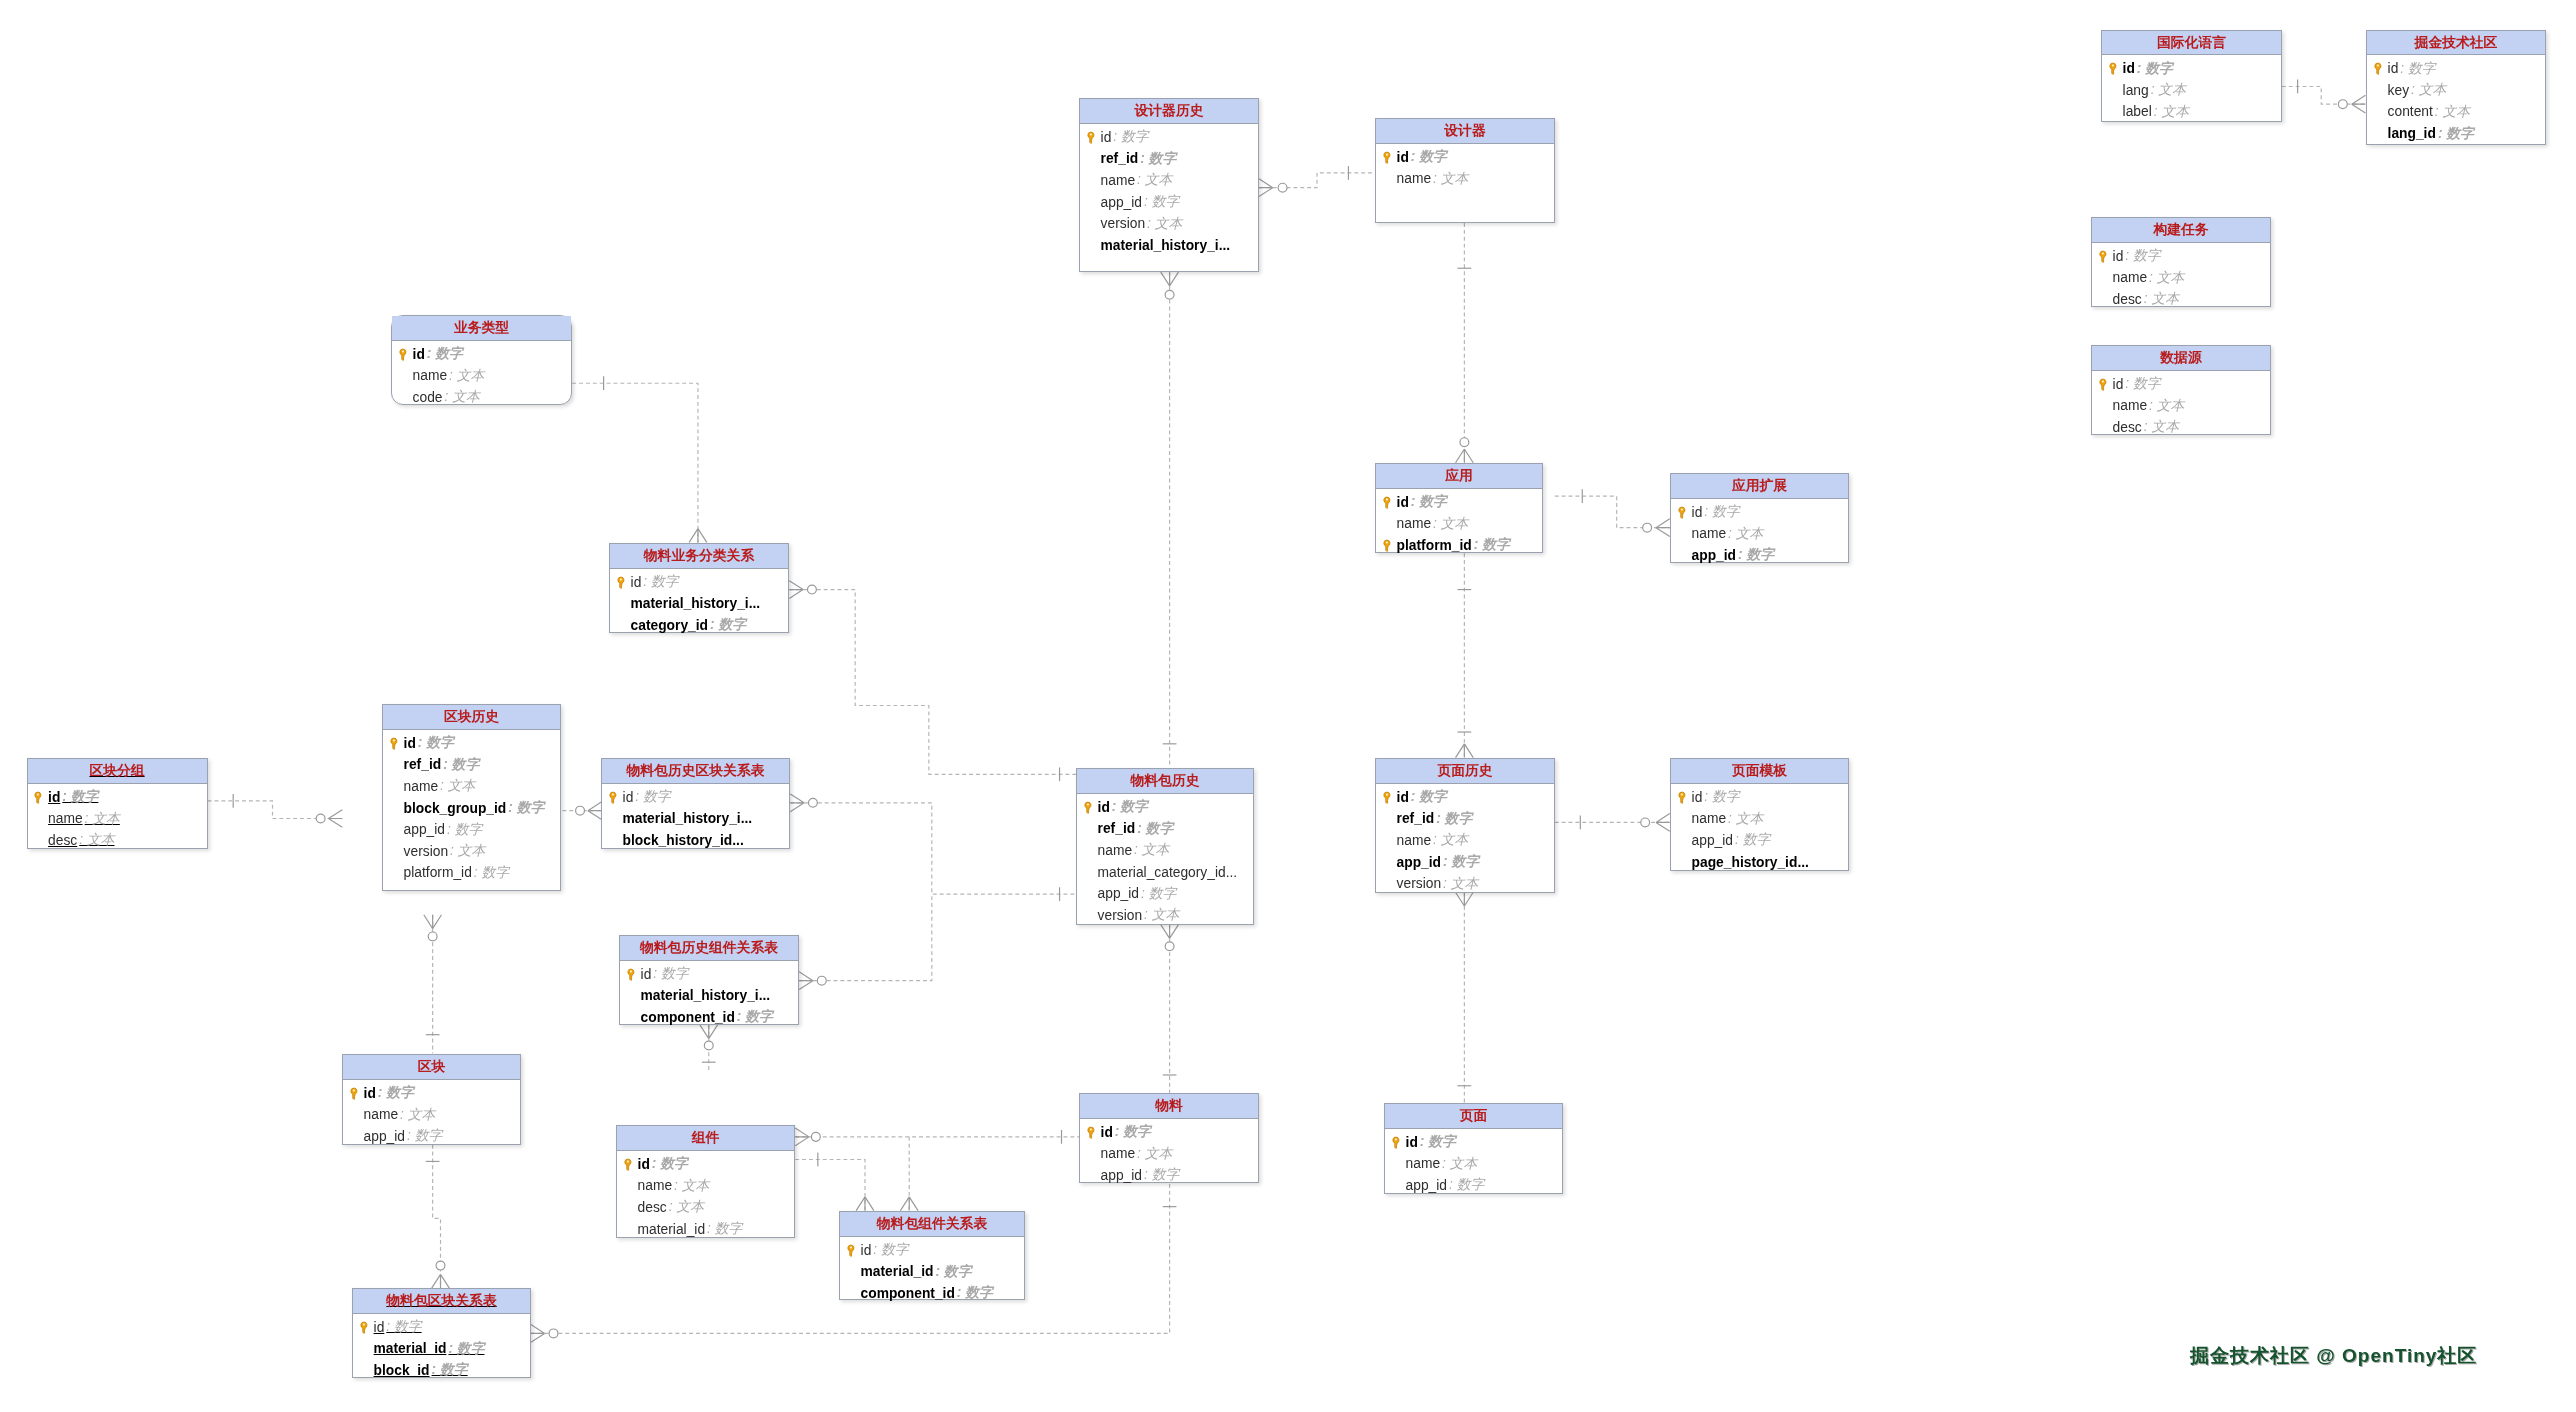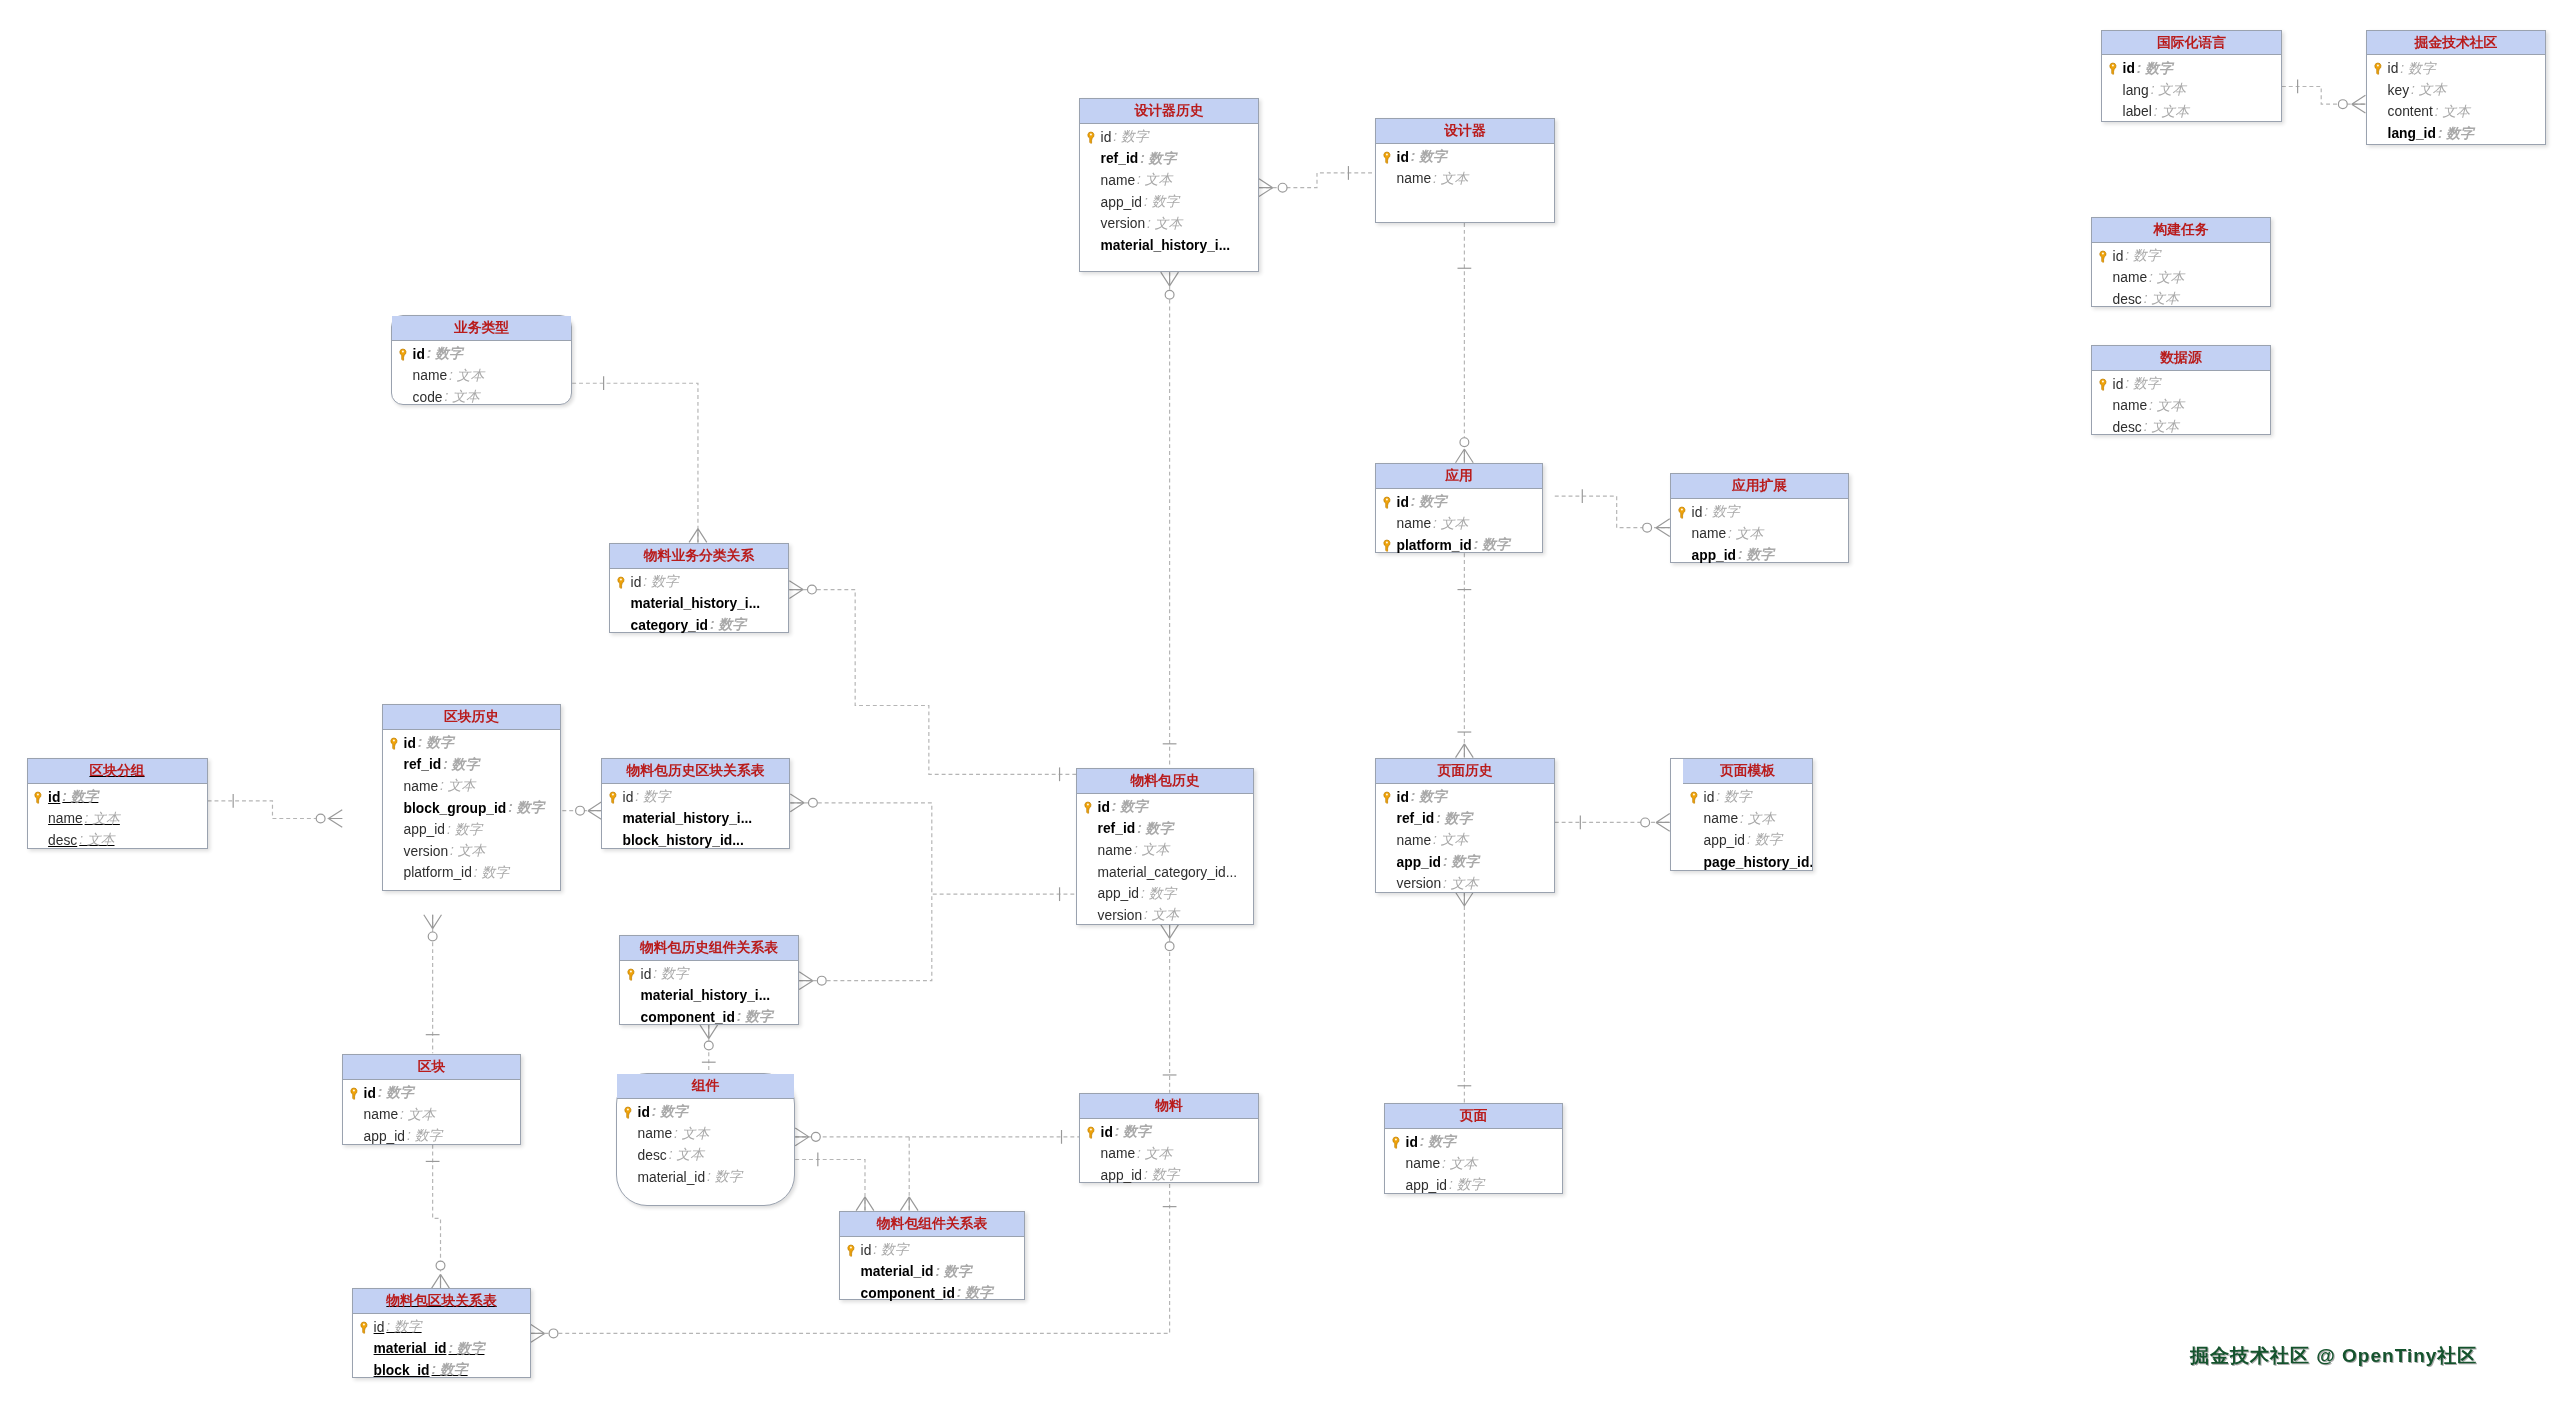--- a/index.html
+++ b/index.html
@@ -527,21 +527,21 @@
             <span class="fname">app_id</span>
             <span class="ftype">: 数字</span>
           </div>
           <div class="frow">
             <span class="kslot"></span>
             <span class="fname">version</span>
             <span class="ftype">: 文本</span>
           </div>
         </div>
       </div>
-      <div class="tbl" style="left: 1670px; top: 758px; width: 143px; height: 113px; padding-left: 12px;">
+      <div class="tbl" style="left: 1670px; top: 758px; width: 179px; height: 113px;">
         <div class="tbl-title">页面模板</div>
         <div class="tbl-body">
           <div class="frow">
             <span class="kslot">
               <svg width="11.8" height="12.8" viewBox="0 0 16 17">
   <path d="M8 1.2a4.2 4.2 0 0 1 1.6 8.1v2l-1.2 1 1.2 1-1.2 1 1.2 1-1.6 1.5-1.6-1.6V9.3A4.2 4.2 0 0 1 8 1.2z" fill="#f0a30a" stroke="#b97b00" stroke-width="0.9"></path>
   <circle cx="8" cy="4.6" r="1.4" fill="#fff7df"></circle>
               </svg>
             </span>
             <span class="fname">id</span>
@@ -635,21 +635,21 @@
             <span class="kslot"></span>
             <span class="fname">material_history_i...</span>
           </div>
           <div class="frow bold">
             <span class="kslot"></span>
             <span class="fname">component_id</span>
             <span class="ftype">: 数字</span>
           </div>
         </div>
       </div>
-      <div class="tbl" style="left: 616px; top: 1073px; width: 179px; height: 133px; border-radius: 31px;">
+      <div class="tbl" style="left: 616px; top: 1125px; width: 179px; height: 113px;">
         <div class="tbl-title">组件</div>
         <div class="tbl-body">
           <div class="frow bold">
             <span class="kslot">
               <svg width="11.8" height="12.8" viewBox="0 0 16 17">
   <path d="M8 1.2a4.2 4.2 0 0 1 1.6 8.1v2l-1.2 1 1.2 1-1.2 1 1.2 1-1.6 1.5-1.6-1.6V9.3A4.2 4.2 0 0 1 8 1.2z" fill="#f0a30a" stroke="#b97b00" stroke-width="0.9"></path>
   <circle cx="8" cy="4.6" r="1.4" fill="#fff7df"></circle>
               </svg>
             </span>
             <span class="fname">id</span>

